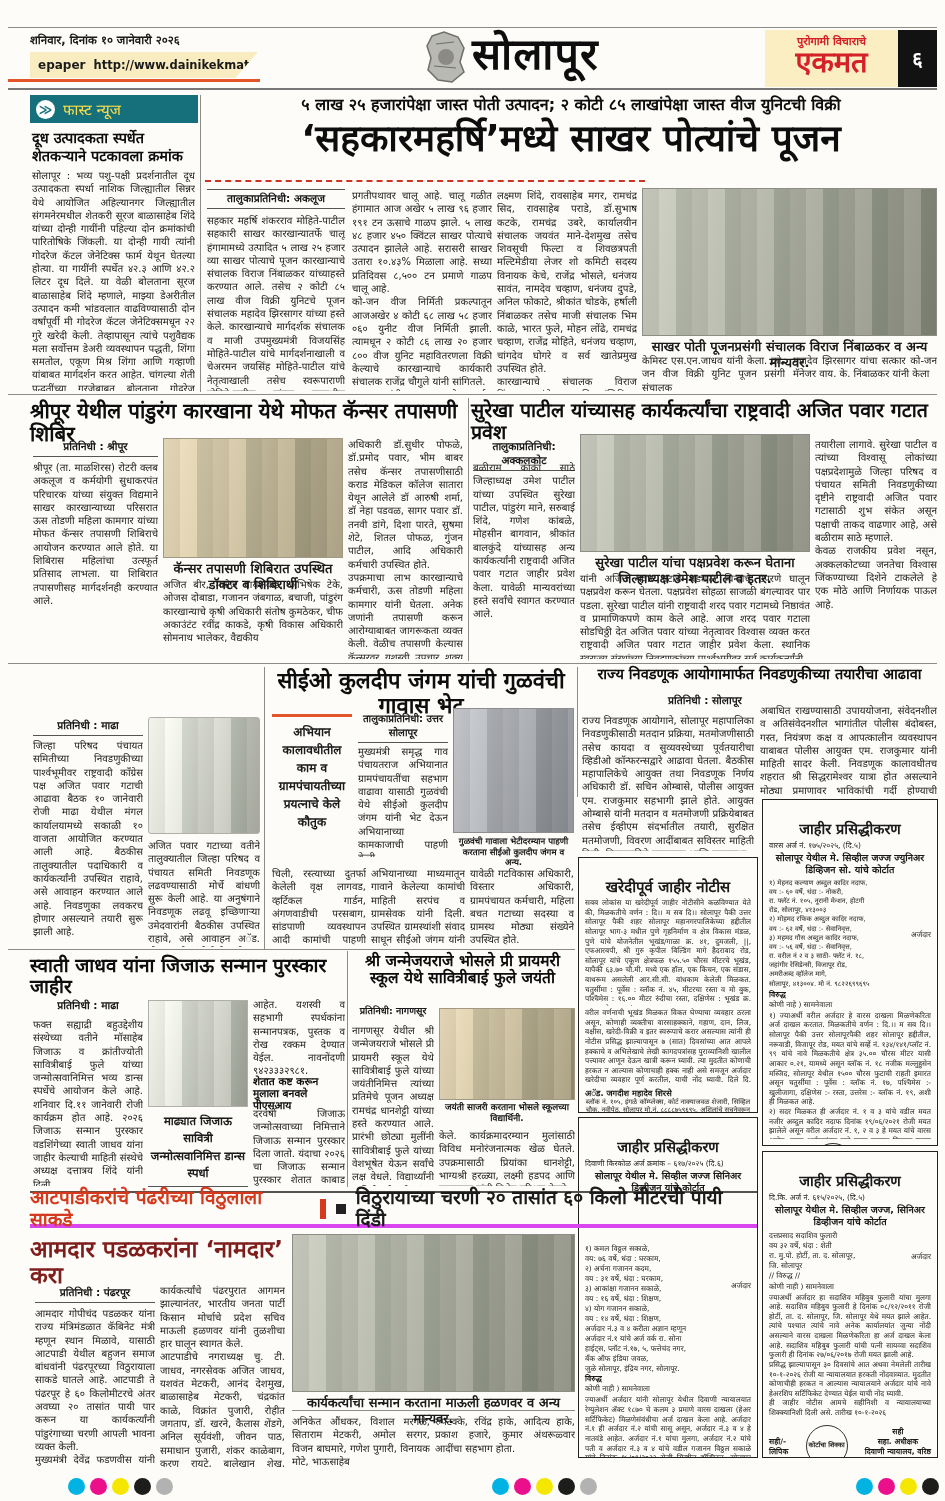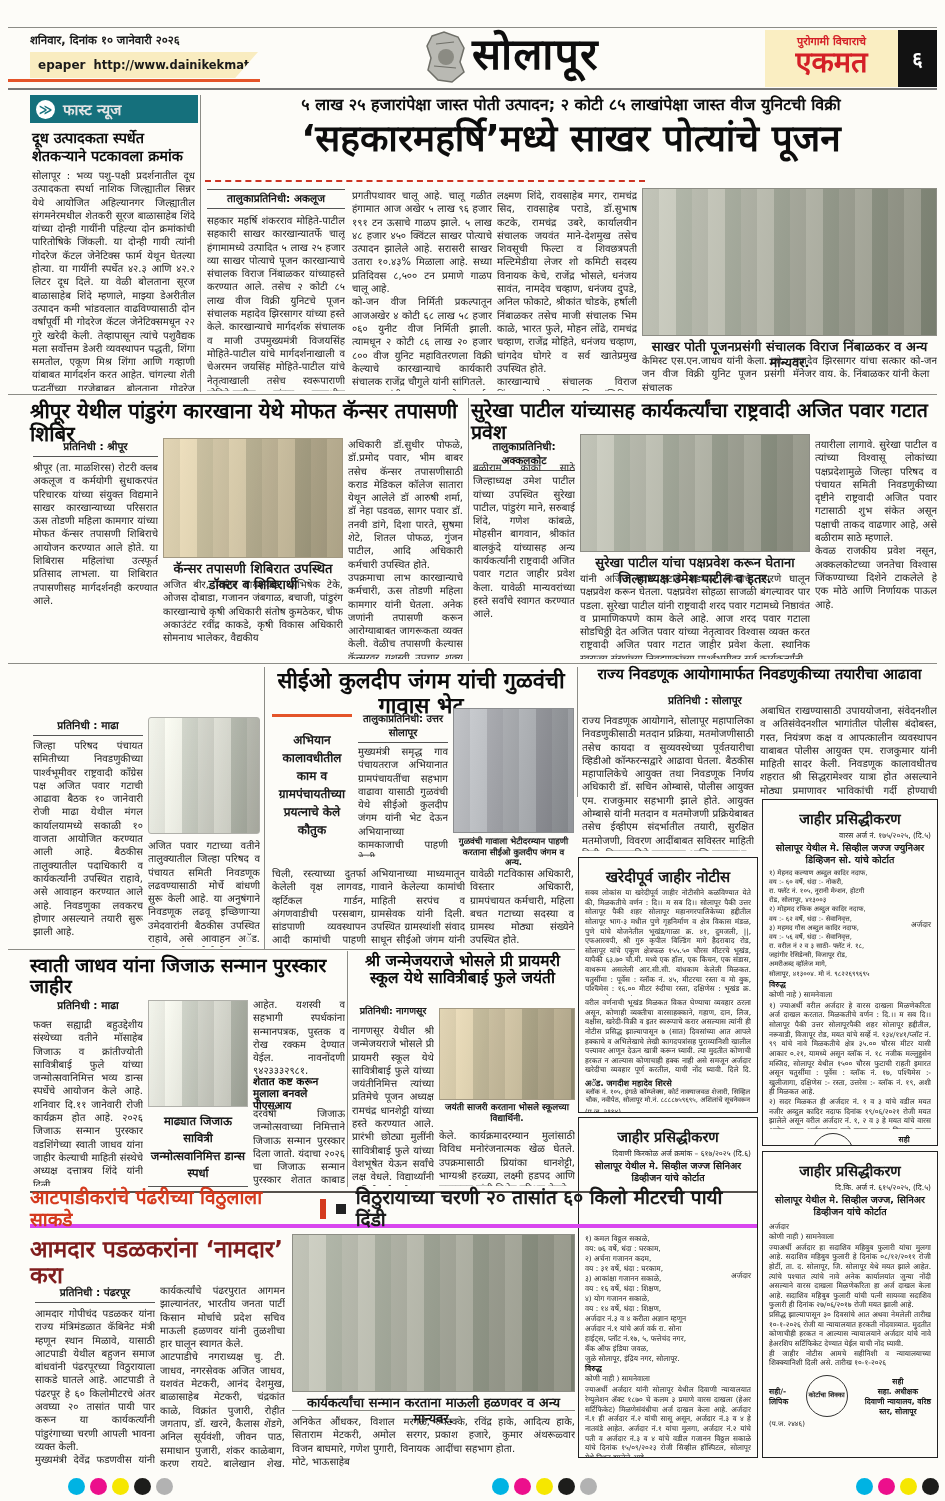--- a/index.html
+++ b/index.html
@@ -11,23 +11,23 @@
   .by{font-weight:bold;text-align:center;font-size:10.5px;border-bottom:1px solid #555;padding:1px 0 3px 0;}
   .cap{font-size:13px;font-weight:bold;text-align:center;line-height:1.25;}
   .photo{border:1px solid #8d8d85;box-sizing:border-box;
     background:linear-gradient(100deg,rgba(255,255,255,.30),rgba(0,0,0,.22)),
     repeating-linear-gradient(90deg,#a8ab9a 0 16px,#bdbfae 16px 33px,#99a08d 33px 49px),
     linear-gradient(#b9b4a2,#8f9383);}
   .warm{filter:sepia(.45) saturate(1.1);}
   .cool{filter:hue-rotate(150deg) saturate(.45);}
   .lite{filter:brightness(1.25) saturate(.6);}
   .rule{background:#8c8c86;}
-  .cbox{border:1.3px solid #222;box-sizing:border-box;padding:8px 6px;overflow:hidden;background:#fdfcf8;}
+  .cbox{border:1.3px solid #222;box-sizing:border-box;padding:18px 6px;overflow:hidden;background:#fdfcf8;}
   .ctitle{font-weight:bold;text-align:center;font-size:14.5px;padding-bottom:2px;}
-  .cmeta{font-size:7.5px;text-align:right;}
+  .cmeta{font-size:7.5px;text-align:left;}
   .ccourt{font-weight:bold;text-align:center;font-size:9.5px;line-height:1.3;padding:2px 0;}
   .cparty{font-size:7.4px;line-height:1.35;white-space:pre-line;}
   .cbody{font-size:7.3px;line-height:1.32;text-align:justify;}
   .csig{display:flex;justify-content:space-between;align-items:center;font-size:7.6px;font-weight:bold;margin-top:4px;}
   .seal{width:40px;height:40px;border:1px solid #333;border-radius:50%;display:flex;align-items:center;
         justify-content:center;text-align:center;font-size:6.5px;font-weight:bold;line-height:1.2;flex:0 0 auto;}
   .ctag{font-size:7px;margin-top:2px;}
   .pq{font-weight:bold;text-align:center;line-height:1.5;}
   .dot{width:17px;height:17px;border-radius:50%;display:inline-block;margin-right:5px;}
   .d0{background:#00b3e3;} .d1{background:#ec0f8c;} .d2{background:#f6e700;} .d3{background:#1d1d1b;} .d4{background:#b2b2b2;}
@@ -63,21 +63,21 @@
     </div>
     <div class="abs" style="left:898px;top:30px;width:39px;height:57px;background:#121212;color:#fff;display:flex;align-items:center;justify-content:center;">
       <span style="font-size:20px;font-weight:bold;">६</span>
     </div>
     <div class="abs" style="left:8px;top:88px;width:929px;height:2px;background:#777;"></div>
   </div>
 
   <div class="abs" style="left:30px;top:95px;width:168px;height:298px;">
     <div class="abs" style="left:0;top:0;width:168px;height:28px;background:#15707c;display:flex;align-items:center;gap:8px;padding-left:6px;box-sizing:border-box;">
       <span class="badge">≫</span>
-      <span style="color:#e5e5e5;font-weight:bold;font-size:15px;">फास्ट न्यूज</span>
+      <span style="color:#fde047;font-weight:normal;font-size:15px;">फास्ट न्यूज</span>
     </div>
     <div class="abs h" style="left:2px;top:34px;width:163px;font-size:14.5px;line-height:1.25;">दूध उत्पादकता स्पर्धेत शेतकऱ्याने पटकावला क्रमांक</div>
     <div class="abs bt" style="left:2px;top:74px;width:163px;height:222px;">सोलापूर : भव्य पशु-पक्षी प्रदर्शनातील दूध उत्पादकता स्पर्धा नाशिक जिल्ह्यातील सिन्नर येथे आयोजित अहिल्यानगर जिल्ह्यातील संगमनेरमधील शेतकरी सूरज बाळासाहेब शिंदे यांच्या दोन्ही गायींनी पहिल्या दोन क्रमांकांची पारितोषिके जिंकली. या दोन्ही गायी त्यांनी गोदरेज कॅटल जेनेटिक्स फार्म येथून घेतल्या होत्या. या गायींनी स्पर्धेत ४२.३ आणि ४२.२ लिटर दूध दिले. या वेळी बोलताना सूरज बाळासाहेब शिंदे म्हणाले, माझ्या डेअरीतील उत्पादन कमी भांडवलात वाढविण्यासाठी दोन वर्षांपूर्वी मी गोदरेज कॅटल जेनेटिक्समधून २२ गुरे खरेदी केली. तेव्हापासून त्यांचे पशुवैद्यक मला सर्वोत्तम डेअरी व्यवस्थापन पद्धती, शिंगा समतोल, एकूण मिश्र शिंगा आणि गव्हाणी यांबाबत मार्गदर्शन करत आहेत. चांगल्या शेती पद्धतींच्या गरजेबाबत बोलताना गोदरेज अ‍ॅग्रोव्हेट लिमिटेडच्या अ‍ॅनिमल अ‍ॅन्ड अ‍ॅग्र फीड बिझनेसचे मुख्य कार्यकारी अधिकारी कॅप्टन (डॉ.) ए. वाय. राजेंद्र म्हणाले, सूरज शिंदे यांचा अनुभव म्हणजे आनुवंशशास्त्र, पोषण आणि वैज्ञानिक पद्धतीने केलेले डेअरी व्यवस्थापन अधिक दूध उत्पादन कसे देऊ शकते, याचे उदाहरण आहे.</div>
   </div>
   <div class="abs rule" style="left:200px;top:95px;width:1px;height:297px;"></div>
 
   <div class="abs" style="left:205px;top:94px;width:732px;height:300px;">
     <div class="abs h" style="left:0;top:2px;width:732px;text-align:center;font-size:16px;">५ लाख २५ हजारांपेक्षा जास्त पोती उत्पादन; २ कोटी ८५ लाखांपेक्षा जास्त वीज युनिटची विक्री</div>
     <div class="abs h" style="left:0;top:24px;width:732px;text-align:center;font-size:37px;">‘सहकारमहर्षि’मध्ये साखर पोत्यांचे पूजन</div>
     <div class="abs" style="left:0;top:86px;width:440px;border-top:2px dashed #cc3322;"></div>
@@ -122,21 +122,21 @@
   <div class="abs" style="left:30px;top:667px;width:233px;height:283px;">
     <div class="abs by" style="left:3px;top:50px;width:110px;">प्रतिनिधी : माढा</div>
     <div class="abs bt" style="left:3px;top:72px;width:110px;height:208px;">जिल्हा परिषद पंचायत समितीच्या निवडणुकीच्या पार्श्वभूमीवर राष्ट्रवादी काँग्रेस पक्ष अजित पवार गटाची आढावा बैठक १० जानेवारी रोजी माढा येथील मंगल कार्यालयामध्ये सकाळी १० वाजता आयोजित करण्यात आली आहे. बैठकीस तालुक्यातील पदाधिकारी व कार्यकर्त्यांनी उपस्थित राहावे, असे आवाहन करण्यात आले आहे. निवडणुका लवकरच होणार असल्याने तयारी सुरू झाली आहे.</div>
     <div class="abs photo lite" style="left:118px;top:50px;width:112px;height:117px;border-radius:3px;"></div>
     <div class="abs bt" style="left:118px;top:172px;width:112px;height:108px;">अजित पवार गटाच्या वतीने तालुक्यातील जिल्हा परिषद व पंचायत समिती निवडणूक लढवण्यासाठी मोर्चे बांधणी सुरू केली आहे. या अनुषंगाने निवडणूक लढवू इच्छिणाऱ्या उमेदवारांनी बैठकीस उपस्थित राहावे, असे आवाहन अॅड. मीनल साठे यांनी केले आहे.</div>
   </div>
   <div class="abs rule" style="left:264px;top:667px;width:1px;height:282px;"></div>
 
   <div class="abs" style="left:268px;top:667px;width:306px;height:283px;">
     <div class="abs h" style="left:0;top:2px;width:306px;font-size:22px;text-align:center;">सीईओ कुलदीप जंगम यांची गुळवंची गावास भेट</div>
-    <div class="abs pq" style="left:4px;top:47px;width:80px;height:140px;font-size:12px;border-top:3px solid #e4542a;padding-top:14px;text-align:center;">अभियान कालावधीतील काम व ग्रामपंचायतीच्या प्रयत्नाचे केले कौतुक</div>
+    <div class="abs pq" style="left:4px;top:47px;width:80px;height:140px;font-size:12px;border-top:3px solid #e4542a;padding-top:6px;text-align:center;">अभियान कालावधीतील काम व ग्रामपंचायतीच्या प्रयत्नाचे केले कौतुक</div>
     <div class="abs by" style="left:90px;top:43px;width:90px;font-size:10px;">तालुकाप्रतिनिधी: उत्तर सोलापूर</div>
     <div class="abs bt" style="left:90px;top:78px;width:90px;height:112px;">मुख्यमंत्री समृद्ध गाव पंचायतराज अभियानात ग्रामपंचायतींचा सहभाग वाढावा यासाठी गुळवंची येथे सीईओ कुलदीप जंगम यांनी भेट देऊन अभियानाच्या कामकाजाची पाहणी केली.</div>
     <div class="abs photo cool" style="left:185px;top:41px;width:121px;height:125px;"></div>
     <div class="abs cap" style="left:185px;top:169px;width:121px;font-size:8.5px;">गुळवंची गावाला भेटीदरम्यान पाहणी करताना सीईओ कुलदीप जंगम व अन्य.</div>
     <div class="abs bt" style="left:4px;top:200px;width:94px;height:80px;">चिली, रस्त्याच्या दुतर्फा केलेली वृक्ष लागवड, व्हर्टिकल गार्डन, अंगणवाडीची परसबाग, सांडपाणी व्यवस्थापन आदी कामांची पाहणी करून ग्रामपंचायतीच्या प्रयत्नांचे कौतुक केले.</div>
     <div class="abs bt" style="left:103px;top:200px;width:94px;height:80px;">अभियानाच्या माध्यमातून गावाने केलेल्या कामांची माहिती सरपंच व ग्रामसेवक यांनी दिली. उपस्थित ग्रामस्थांशी संवाद साधून सीईओ जंगम यांनी मार्गदर्शन केले.</div>
     <div class="abs bt" style="left:202px;top:200px;width:104px;height:80px;">यावेळी गटविकास अधिकारी, विस्तार अधिकारी, ग्रामपंचायत कर्मचारी, महिला बचत गटाच्या सदस्या व ग्रामस्थ मोठ्या संख्येने उपस्थित होते.</div>
   </div>
   <div class="abs rule" style="left:577px;top:667px;width:1px;height:130px;"></div>
 
@@ -224,20 +224,25 @@
 सोलापूर</span>
     </div>
 
   </div>
 
   <div class="abs cbox" style="left:762px;top:1151px;width:176px;height:307px;">
     <div class="ctitle">जाहीर प्रसिद्धीकरण</div>
     <div class="cmeta">दि.कि. अर्ज नं. ६१५/२०२५, (दि.५)</div>
     <div class="ccourt">सोलापूर येथील मे. सिव्हील जज्ज, सिनिअर डिव्हीजन यांचे कोर्टात</div>
     <div style="display:flex;">
+      <div class="cparty" style="flex:1;">दत्तप्रसाद सदाशिव फुलारी
+वय ३२ वर्षे, धंदा : शेती
+रा. मु.पो. होर्टी, ता. द. सोलापूर,
+जि. सोलापूर
+// विरुद्ध //</div>
       <div style="font-size:7.4px;align-self:center;">अर्जदार</div>
     </div>
     <div style="font-size:7.4px;">कोणी नाही          ) सामनेवाला</div>
     <div class="cbody pre" style="height:128px;overflow:hidden;margin-top:2px;">ज्याअर्थी अर्जदार हा सदाशिव महिबुब फुलारी यांचा मुलगा आहे. सदाशिव महिबुब फुलारी हे दिनांक ०८/१२/२०११ रोजी होर्टी, ता. द. सोलापूर, जि. सोलापूर येथे मयत झाले आहेत. त्यांचे पश्चात त्यांचे नावे अनेक कार्यालयांत जुन्या नोंदी असल्याने वारस दाखला मिळणेकरिता हा अर्ज दाखल केला आहे. सदाशिव महिबुब फुलारी यांची पत्नी सायव्वा सदाशिव फुलारी ही दिनांक २७/०६/२०१७ रोजी मयत झाली आहे.
 प्रसिद्ध झाल्यापासून ३० दिवसांचे आत अथवा नेमलेली तारीख १०-१-२०२६ रोजी या न्यायालयात हरकती नोंदवाव्यात. मुदतीत कोणाचीही हरकत न आल्यास न्यायालयाने अर्जदार यांचे नावे हेअरशिप सर्टिफिकेट देण्यात येईल याची नोंद घ्यावी.
 ही जाहीर नोटीस आमचे सहीनिशी व न्यायालयाच्या शिक्क्यानिशी दिली असे. तारीख १०-१-२०२६</div>
     <div class="csig">
       <span class="pre">सही/-
 लिपिक</span>
       <span class="seal">कोर्टाचा शिक्का</span>

